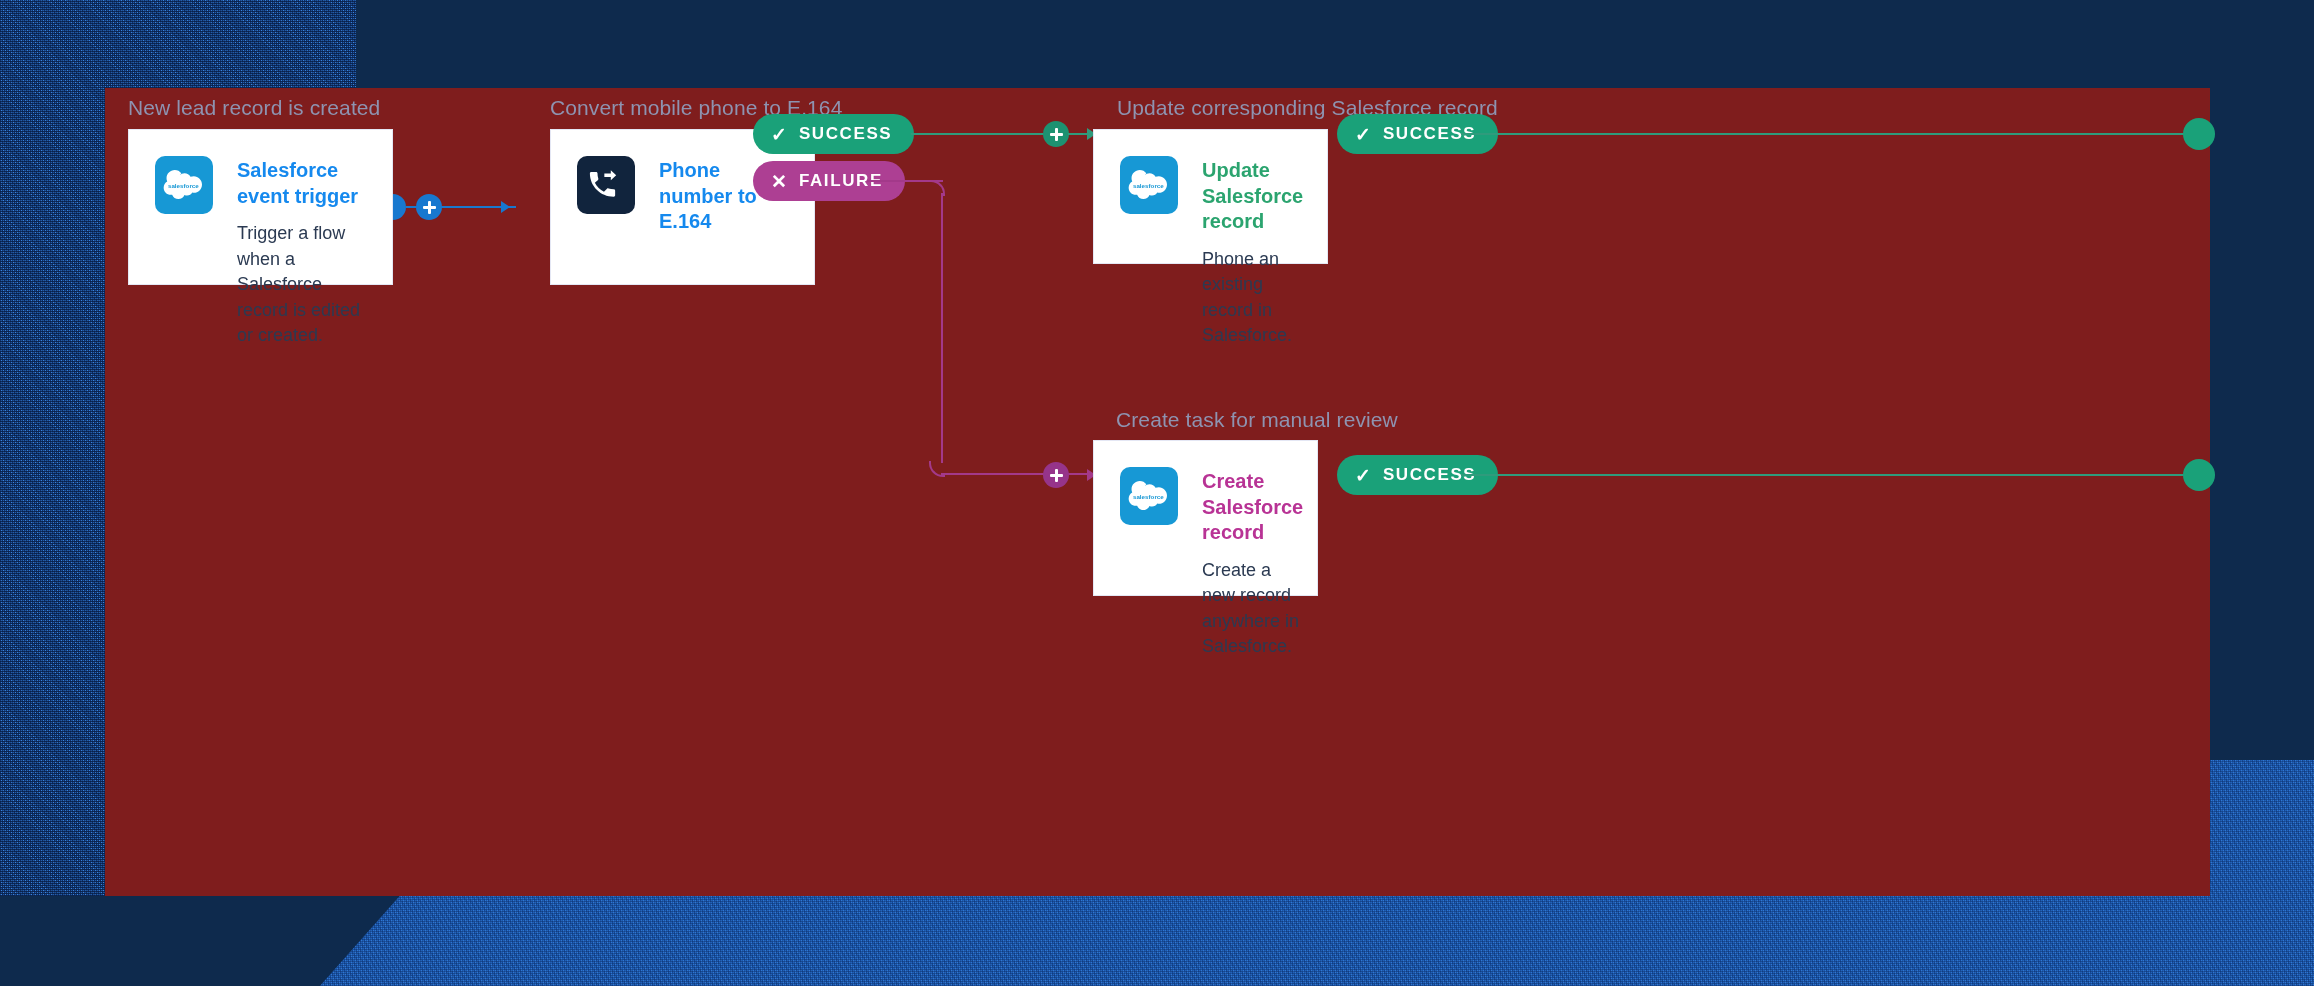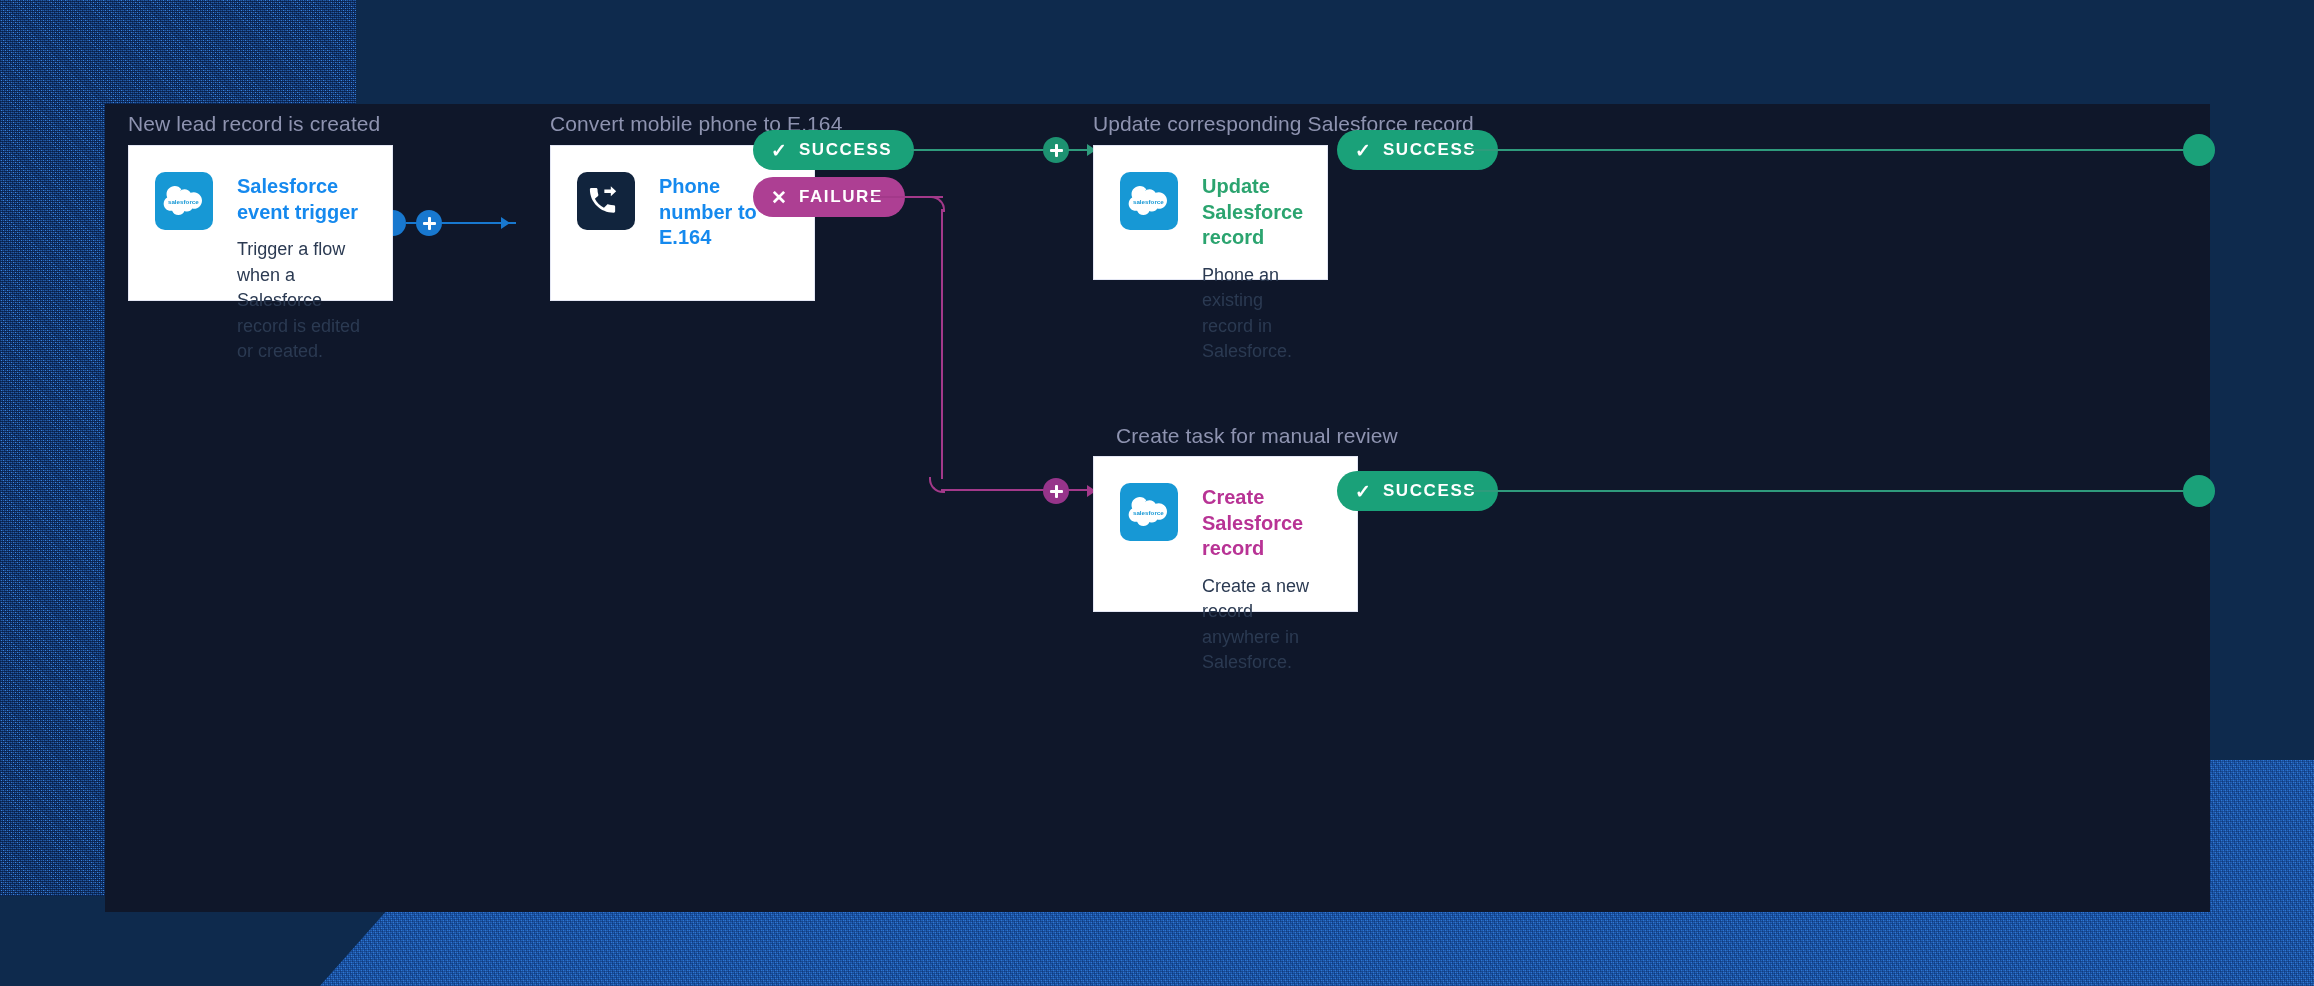--- a/index.html
+++ b/index.html
@@ -24,22 +24,21 @@
   .bg-noise.soft{
     background-image:
       repeating-linear-gradient(0deg, rgba(12,45,100,.45) 0 1px, rgba(255,255,255,0) 1px 2px),
       repeating-linear-gradient(90deg, rgba(12,45,100,.30) 0 1px, rgba(90,165,245,.18) 1px 2px),
       repeating-linear-gradient(60deg, rgba(10,40,95,.25) 0 2px, rgba(80,160,245,.16) 2px 4px);
   }
 
   
   #canvas{
     position:absolute;left:105px;top:88px;width:2105px;height:808px;
-    background:#0f172a;
-    margin-top:16px;
+    background:#7f1d1d;
   }
 
   
   .col-title{
     position:absolute;
     font-size:21px;color:#8e93b0;letter-spacing:.1px;white-space:nowrap;
   }
   .card{
     position:absolute;
     background:#ffffff;
@@ -189,21 +188,21 @@
   <div class="conn">
     <div class="line magenta" style="left:762px;top:92px;width:76px;"></div>
     <div class="elbow tr" style="left:824px;top:92px;width:14px;height:14px;"></div>
     <div class="vline magenta" style="left:836px;top:105px;height:270px;"></div>
     <div class="elbow bl" style="left:824px;top:373px;width:14px;height:14px;"></div>
     <div class="line magenta" style="left:836px;top:385px;width:152px;"></div>
     <div class="plus magenta" style="left:938px;top:374px;"></div>
     <div class="arrow magenta" style="left:982px;top:381px;"></div>
   </div>
 
-  <div class="col-title" style="left:988px;top:8px;">Update corresponding Salesforce record</div>
+  <div class="col-title" style="left:1012px;top:8px;">Update corresponding Salesforce record</div>
 
   <div class="card" style="left:988px;top:41px;width:235px;height:135px;">
     <div class="card-inner">
       <div class="node-icon sf">
         <svg width="42" height="42" viewBox="0 0 64 64" aria-hidden="true">
           <path fill="#ffffff" d="M25.6 16.2c2-2.1 4.8-3.4 7.9-3.4 4.1 0 7.7 2.3 9.6 5.7 1.6-.7 3.4-1.1 5.3-1.1 7.2 0 13.1 5.9 13.1 13.3S55.6 44 48.4 44c-.9 0-1.7-.1-2.5-.3-1.6 2.9-4.7 4.9-8.3 4.9-1.5 0-2.9-.3-4.2-.9-1.6 3.8-5.4 6.5-9.8 6.5-4.6 0-8.5-2.9-10-7-.7.1-1.4.2-2.2.2C5.1 47.4 0 42.2 0 35.9c0-4.2 2.3-7.9 5.7-9.9-.7-1.6-1.1-3.3-1.1-5.2 0-7.2 5.9-13.1 13.2-13.1 4.3 0 8.1 2 10.5 5.2" transform="translate(1,2) scale(0.95)"></path>
           <text x="31" y="36" font-family="'Liberation Sans',sans-serif" font-size="9.5" font-weight="bold" fill="#1798d5" text-anchor="middle">salesforce</text>
         </svg>
       </div>
       <div class="node-body">
@@ -215,21 +214,21 @@
 
   <div class="badge success" style="left:1232px;top:26px;">
     <span class="gly">✓</span>
     <span>SUCCESS</span>
   </div>
   <div class="line green" style="left:1356px;top:45px;width:749px;"></div>
   <div class="endcap green" style="left:2078px;top:30px;width:32px;height:32px;"></div>
 
   <div class="col-title" style="left:1011px;top:320px;text-align:right;">Create task for manual review</div>
 
-  <div class="card" style="left:988px;top:352px;width:265px;height:156px;">
+  <div class="card" style="left:988px;top:352px;width:225px;height:156px;">
     <div class="card-inner">
       <div class="node-icon sf">
         <svg width="42" height="42" viewBox="0 0 64 64" aria-hidden="true">
           <path fill="#ffffff" d="M25.6 16.2c2-2.1 4.8-3.4 7.9-3.4 4.1 0 7.7 2.3 9.6 5.7 1.6-.7 3.4-1.1 5.3-1.1 7.2 0 13.1 5.9 13.1 13.3S55.6 44 48.4 44c-.9 0-1.7-.1-2.5-.3-1.6 2.9-4.7 4.9-8.3 4.9-1.5 0-2.9-.3-4.2-.9-1.6 3.8-5.4 6.5-9.8 6.5-4.6 0-8.5-2.9-10-7-.7.1-1.4.2-2.2.2C5.1 47.4 0 42.2 0 35.9c0-4.2 2.3-7.9 5.7-9.9-.7-1.6-1.1-3.3-1.1-5.2 0-7.2 5.9-13.1 13.2-13.1 4.3 0 8.1 2 10.5 5.2" transform="translate(1,2) scale(0.95)"></path>
           <text x="31" y="36" font-family="'Liberation Sans',sans-serif" font-size="9.5" font-weight="bold" fill="#1798d5" text-anchor="middle">salesforce</text>
         </svg>
       </div>
       <div class="node-body">
         <p class="node-title magenta">Create Salesforce record</p>
         <p class="node-desc">Create a new record anywhere in Salesforce.</p>

